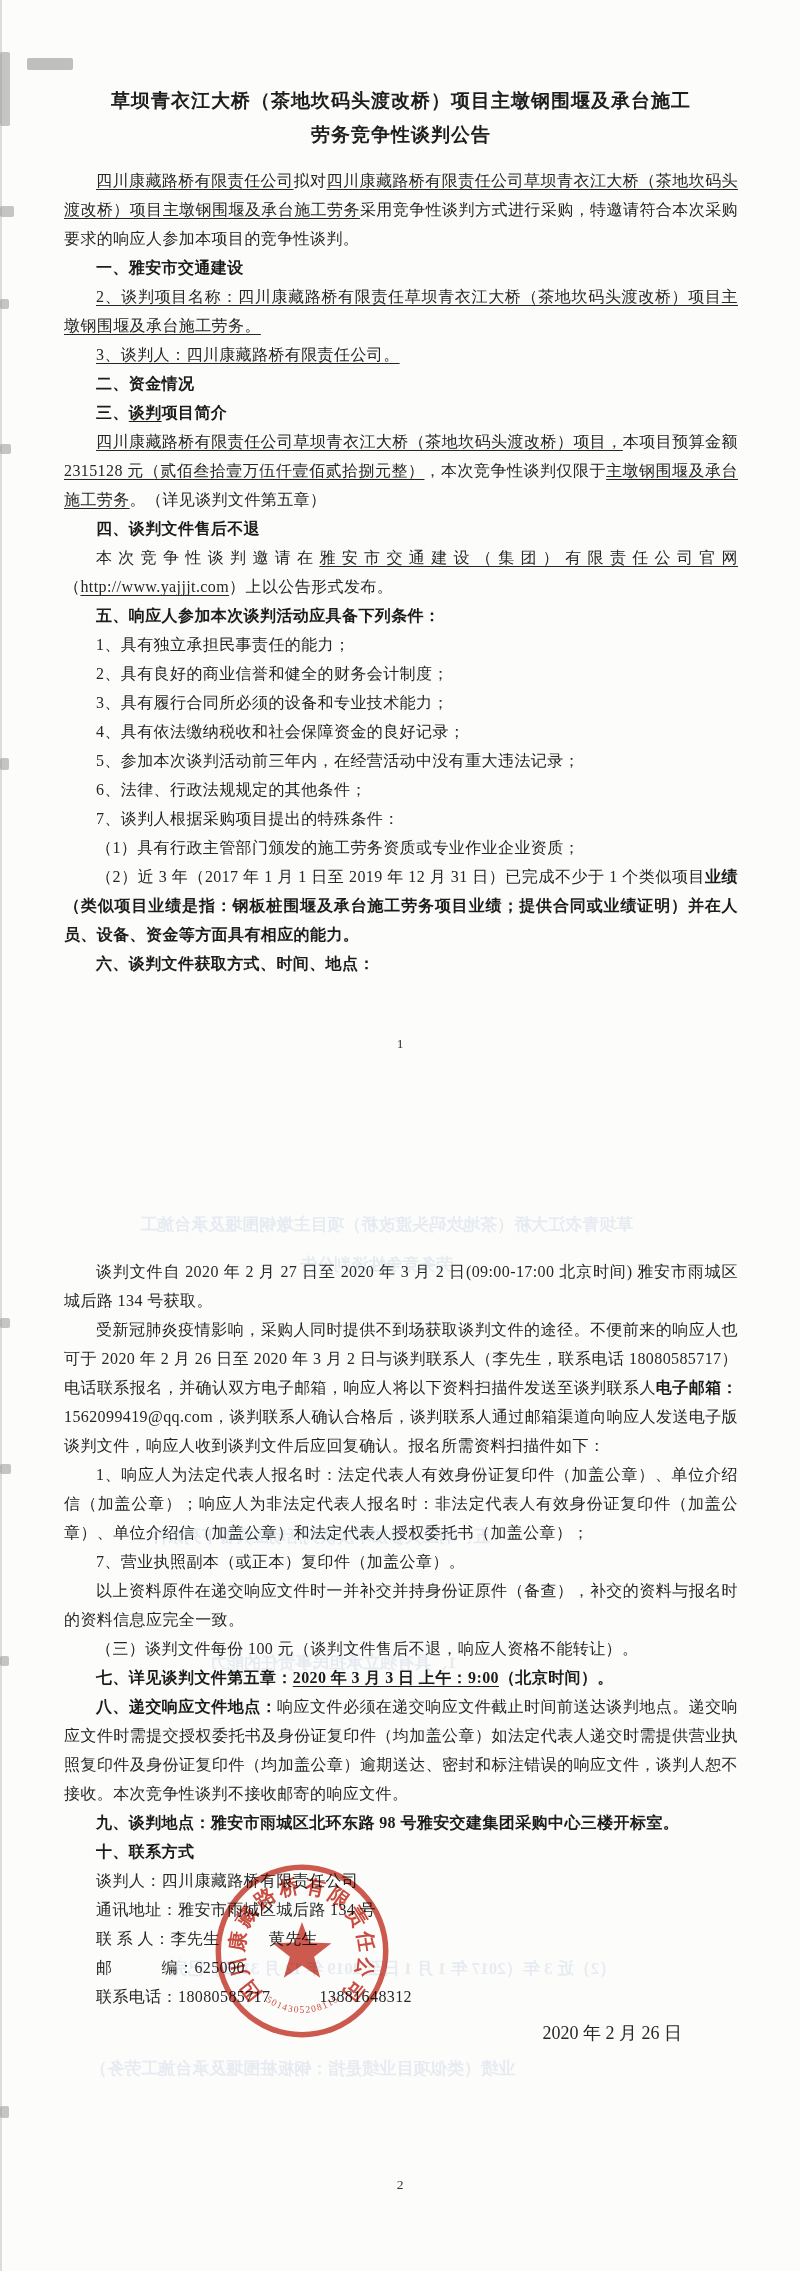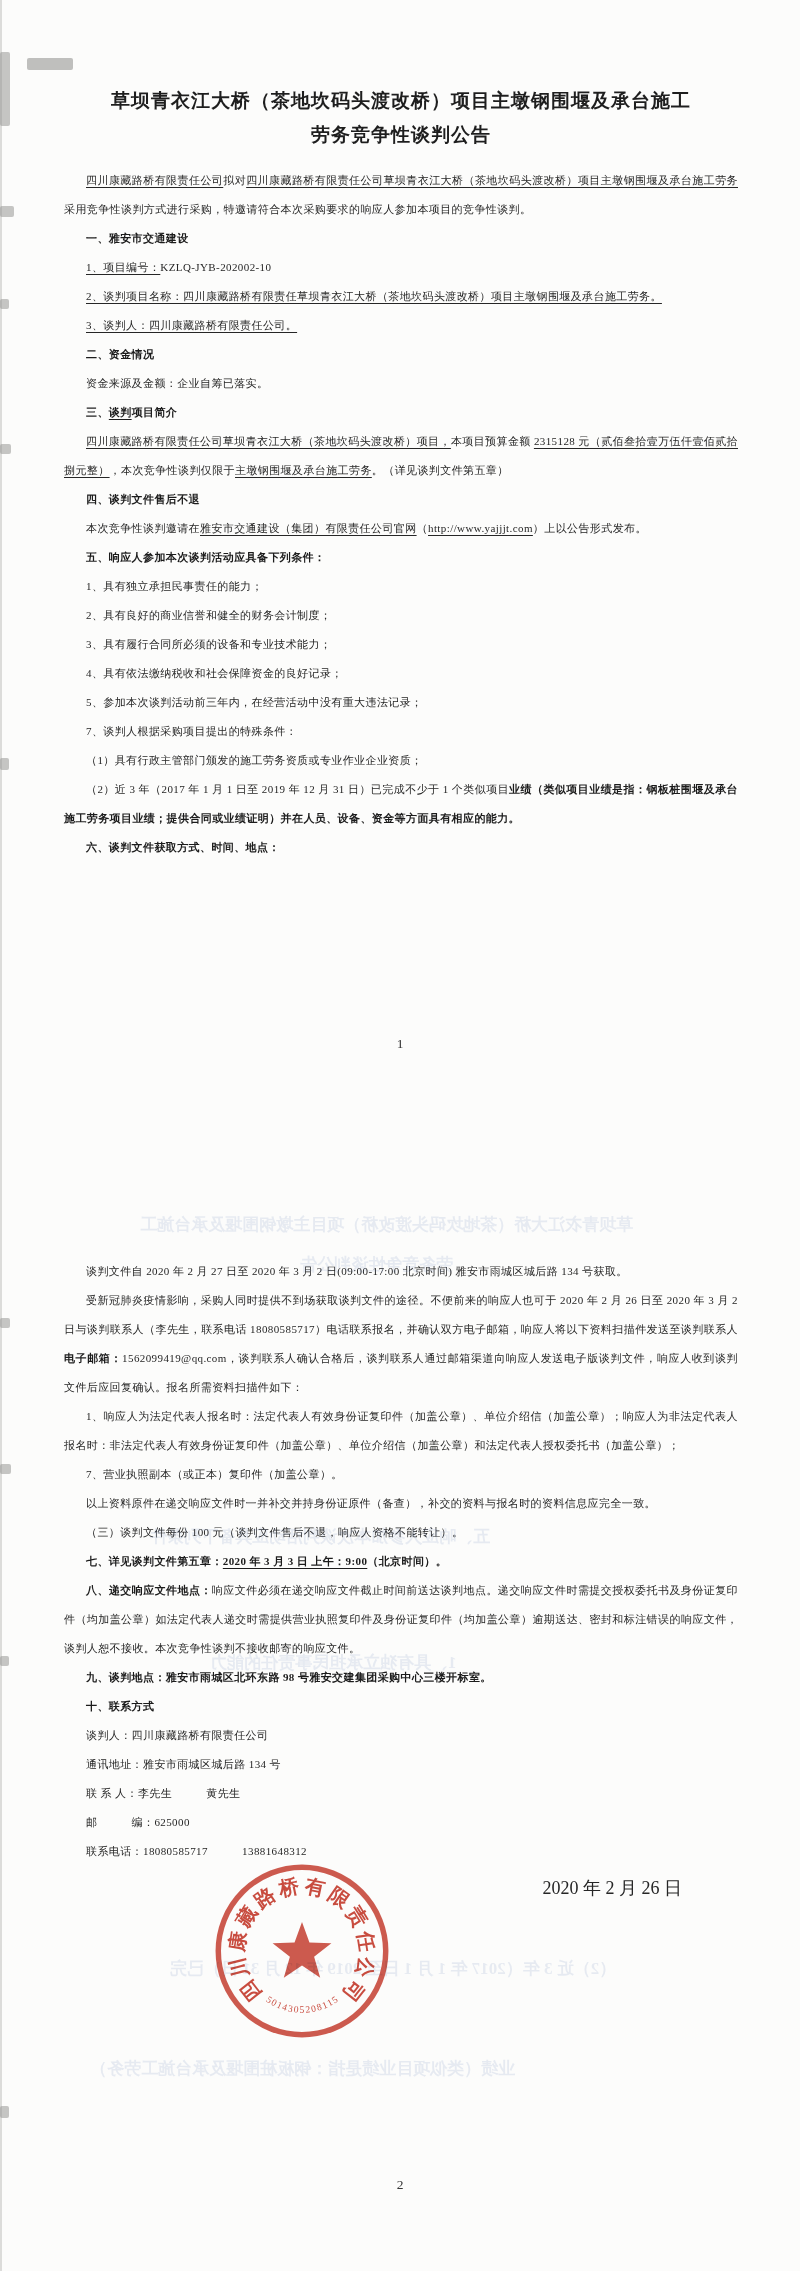--- a/index.html
+++ b/index.html
@@ -19,21 +19,21 @@
   .page { position: relative; width: 100%; }
   #page1 { height: 1095px; padding: 84px 62px 0 64px; }
   #page2 { height: 1176px; padding: 162px 62px 0 64px; }
   .title {
     text-align: center; font-weight: bold;
     font-size: 19px; line-height: 34px; letter-spacing: 1px;
     color: #1e1e1e;
   }
   .title-gap { margin-bottom: 14px; }
   .p, .h {
-    font-size: 11px; line-height: 29px;
+    font-size: 16px; line-height: 29px;
     text-align: justify; text-indent: 2em;
     letter-spacing: 0.4px; margin: 0;
   }
   .h { font-weight: bold; color: #1c1c1c; }
   .u { text-decoration: underline; text-underline-offset: 3px; }
   .b { font-weight: bold; color: #1c1c1c; }
   .date-line {
     font-size: 18px; line-height: 29px;
     text-align: right; padding-right: 56px; margin-top: 8px;
   }
@@ -66,35 +66,34 @@
 </style>
 </head>
 <body>
 
 <div class="page" id="page1">
   <div class="title">草坝青衣江大桥（茶地坎码头渡改桥）项目主墩钢围堰及承台施工</div>
   <div class="title title-gap">劳务竞争性谈判公告</div>
 
   <div class="p"><span class="u">四川康藏路桥有限责任公司</span><span>拟对</span><span class="u">四川康藏路桥有限责任公司草坝青衣江大桥（茶地坎码头渡改桥）项目主墩钢围堰及承台施工劳务</span><span>采用竞争性谈判方式进行采购，特邀请符合本次采购要求的响应人参加本项目的竞争性谈判。</span></div>
   <div class="h"><span>一、雅安市交通建设</span></div>
-  <div class="p"><span class="u">1、项目编号：</span><span>KZLQ-JYB-202002-10</span></div>
   <div class="p"><span class="u">2、谈判项目名称：四川康藏路桥有限责任草坝青衣江大桥（茶地坎码头渡改桥）项目主墩钢围堰及承台施工劳务。</span></div>
   <div class="p"><span class="u">3、谈判人：四川康藏路桥有限责任公司。</span></div>
   <div class="h"><span>二、资金情况</span></div>
-  <div class="p"><span>资金来源及金额：企业自筹已落实。</span></div>
   <div class="h"><span>三、</span><span class="u">谈判</span><span>项目简介</span></div>
   <div class="p"><span class="u">四川康藏路桥有限责任公司草坝青衣江大桥（茶地坎码头渡改桥）项目，</span><span>本项目预算金额 </span><span class="u">2315128 元（贰佰叁拾壹万伍仟壹佰贰拾捌元整）</span><span>，本次竞争性谈判仅限于</span><span class="u">主墩钢围堰及承台施工劳务</span><span>。（详见谈判文件第五章）</span></div>
   <div class="h"><span>四、谈判文件售后不退</span></div>
   <div class="p"><span>本次竞争性谈判邀请在</span><span class="u">雅安市交通建设（集团）有限责任公司官网</span><span>（</span><span class="u">http://www.yajjjt.com</span><span>）上以公告形式发布。</span></div>
   <div class="h"><span>五、响应人参加本次谈判活动应具备下列条件：</span></div>
   <div class="p"><span>1、具有独立承担民事责任的能力；</span></div>
   <div class="p"><span>2、具有良好的商业信誉和健全的财务会计制度；</span></div>
   <div class="p"><span>3、具有履行合同所必须的设备和专业技术能力；</span></div>
   <div class="p"><span>4、具有依法缴纳税收和社会保障资金的良好记录；</span></div>
   <div class="p"><span>5、参加本次谈判活动前三年内，在经营活动中没有重大违法记录；</span></div>
+  <div class="p"><span>6、法律、行政法规规定的其他条件；</span></div>
   <div class="p"><span>7、谈判人根据采购项目提出的特殊条件：</span></div>
   <div class="p"><span>（1）具有行政主管部门颁发的施工劳务资质或专业作业企业资质；</span></div>
   <div class="p"><span>（2）近 3 年（2017 年 1 月 1 日至 2019 年 12 月 31 日）已完成不少于 1 个类似项目</span><span class="b">业绩（类似项目业绩是指：钢板桩围堰及承台施工劳务项目业绩；提供合同或业绩证明）</span><span class="b">并在人员、设备、资金等方面具有相应的能力。</span></div>
   <div class="h"><span>六、谈判文件获取方式、时间、地点：</span></div>
 
   <div class="pageno" id="pn1">1</div>
 </div>
 
 <div class="page" id="page2">
 

